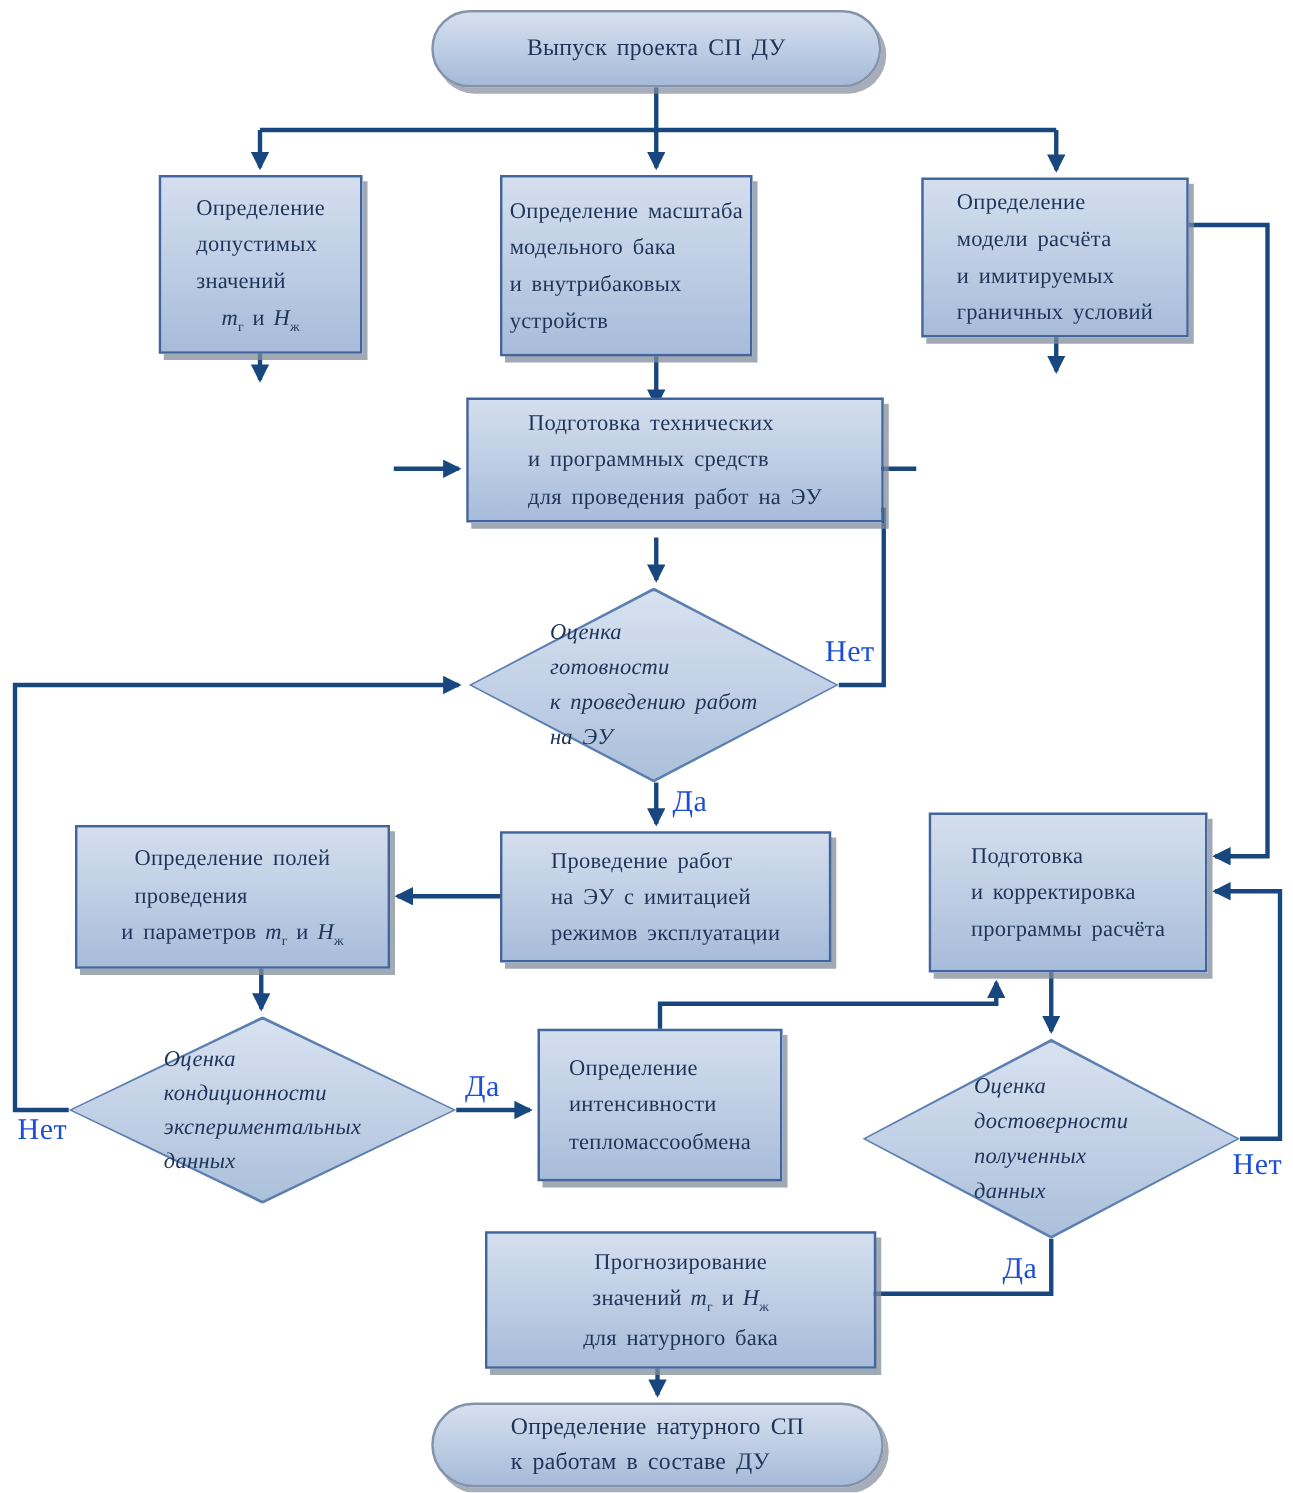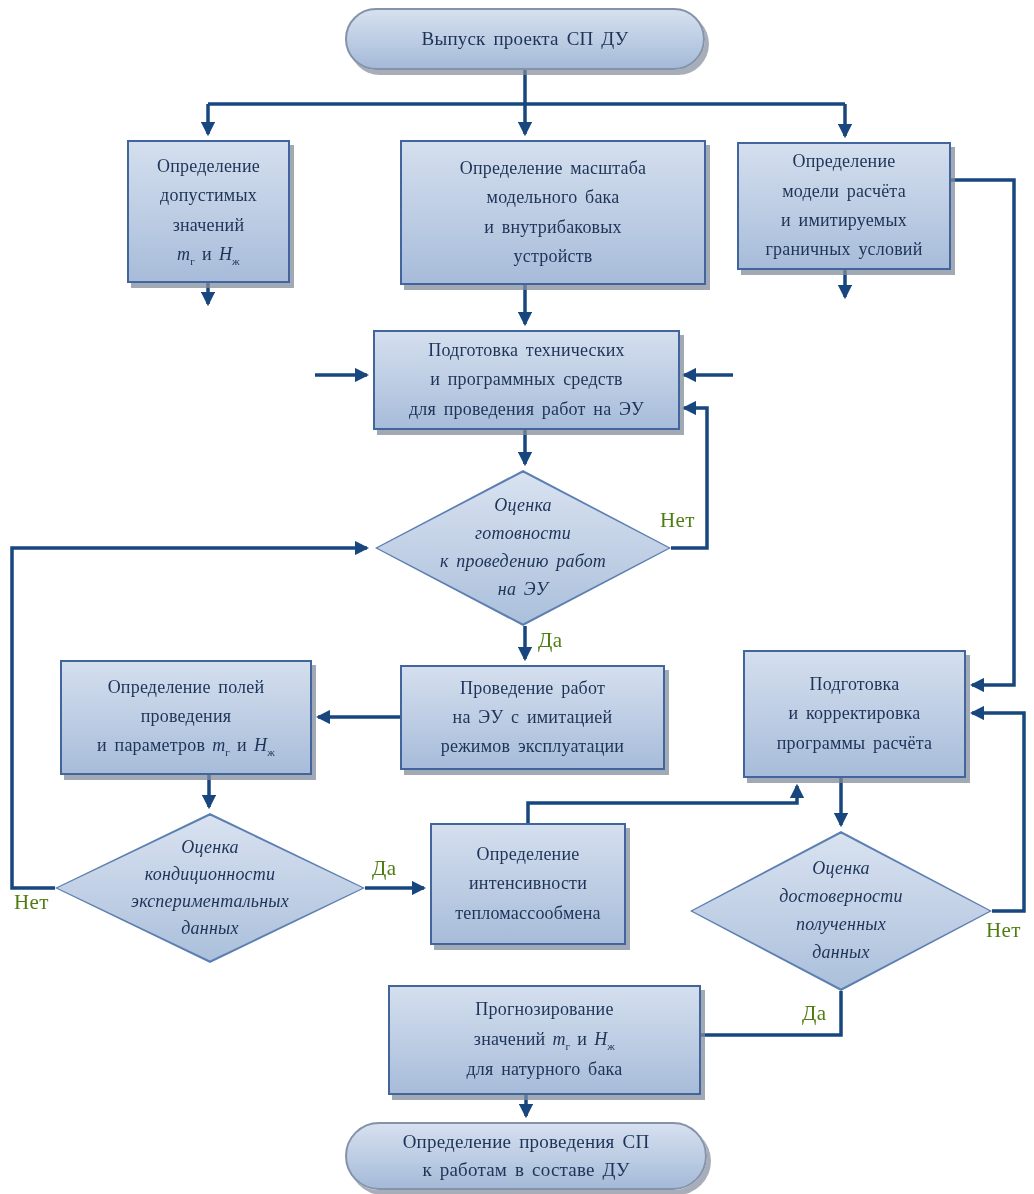--- a/index.html
+++ b/index.html
@@ -3,21 +3,21 @@
 <meta charset="utf-8">
 <style>
   html,body { margin:0; padding:0; background:#ffffff; }
   #stage {
     position:relative; width:1034px; height:1194px;
     font-family:"Liberation Serif","DejaVu Serif",serif;
     color:#1d3357; overflow:hidden; background:#ffffff;
   }
   #wires { position:absolute; left:0; top:0; width:1034px; height:1194px; z-index:1; }
   .node { position:absolute; z-index:2; display:flex; flex-direction:column;
-          justify-content:center; align-items:center; text-align:center; }
+          justify-content:center; align-items:center; text-align:left; }
   .box {
     background:linear-gradient(180deg,#d4dfee 0%,#bccce3 55%,#a7bcda 100%);
     border:2px solid #41659c;
     box-shadow:4px 5px 0 0 rgba(130,140,155,0.75);
     box-sizing:border-box;
   }
   .oval {
     background:linear-gradient(180deg,#d6e0ef 0%,#b9cae2 60%,#a5bad8 100%);
     border:2px solid #8493aa;
     border-radius:34px;
@@ -40,22 +40,22 @@
     position:relative; white-space:pre-line; font-size:18px; line-height:1.63;
     letter-spacing:0.2px; word-spacing:3px; z-index:3;
   }
   .oval .label { font-size:19px; }
   .formula-line { position:relative; z-index:3; font-size:18px; line-height:1.63;
     letter-spacing:0.2px; word-spacing:3px; }
   .var { font-style:italic; }
   .sub { font-size:11px; vertical-align:-5px; }
   .mid { margin:0 7px; }
   .pref { margin-right:7px; }
-  .edge-label { position:absolute; z-index:4; font-size:21px; line-height:1;
-    color:#4d7c0f; letter-spacing:0.4px; }
+  .edge-label { position:absolute; z-index:4; font-size:24px; line-height:1;
+    color:#1d4ed8; letter-spacing:0.4px; }
 </style>
 </head>
 <body>
 
 <div id="stage">
 
   <svg id="wires" viewBox="0 0 1034 1194" xmlns="http://www.w3.org/2000/svg">
     <defs>
       <marker id="arr" viewBox="0 0 10 10" refX="8.5" refY="5" markerWidth="4.2" markerHeight="4.2" orient="auto">
         <path d="M0,0 L10,5 L0,10 Z" fill="#17477e"></path>
@@ -93,36 +93,36 @@
 
   <div class="node box" style="left:127px;top:140px;width:163px;height:143px">
     <div class="label">Определение
 допустимых
 значений</div>
     <div class="formula-line">
       <span class="var">m</span><span class="sub">г</span><span class="mid">и</span><span class="var">H</span><span class="sub">ж</span>
     </div>
   </div>
 
-  <div class="node box" style="left:400px;top:140px;width:306px;height:145px">
+  <div class="node box" style="left:400px;top:140px;width:202px;height:145px">
     <div class="label">Определение масштаба
 модельного бака
 и внутрибаковых
 устройств</div>
   </div>
 
   <div class="node box" style="left:737px;top:142px;width:214px;height:128px">
     <div class="label">Определение
 модели расчёта
 и имитируемых
 граничных условий</div>
   </div>
 
 
-  <div class="node box" style="left:373px;top:330px;width:307px;height:100px">
+  <div class="node box" style="left:373px;top:318px;width:334px;height:100px">
     <div class="label">Подготовка технических
 и программных средств
 для проведения работ на ЭУ</div>
   </div>
 
 
   <div class="node diamond" style="left:375px;top:470px;width:296px;height:156px">
     <div class="dshape"></div>
     <div class="dfill"></div>
     <div class="label" style="line-height:1.55">Оценка
@@ -177,21 +177,21 @@
 
   <div class="node box" style="left:388px;top:985px;width:313px;height:110px">
     <div class="label">Прогнозирование</div>
     <div class="formula-line">
       <span class="pref">значений</span><span class="var">m</span><span class="sub">г</span><span class="mid">и</span><span class="var">H</span><span class="sub">ж</span>
     </div>
     <div class="label">для натурного бака</div>
   </div>
 
   <div class="node oval" style="left:345px;top:1122px;width:362px;height:68px">
-    <div class="label" style="line-height:1.45">Определение проведения СП
+    <div class="label" style="line-height:1.45">Определение натурного СП
 к работам в составе ДУ</div>
   </div>
 
   <div class="edge-label" style="left:660px;top:510px">Нет</div>
   <div class="edge-label" style="left:538px;top:630px">Да</div>
   <div class="edge-label" style="left:14px;top:892px">Нет</div>
   <div class="edge-label" style="left:372px;top:858px">Да</div>
   <div class="edge-label" style="left:986px;top:920px">Нет</div>
   <div class="edge-label" style="left:802px;top:1003px">Да</div>
 

